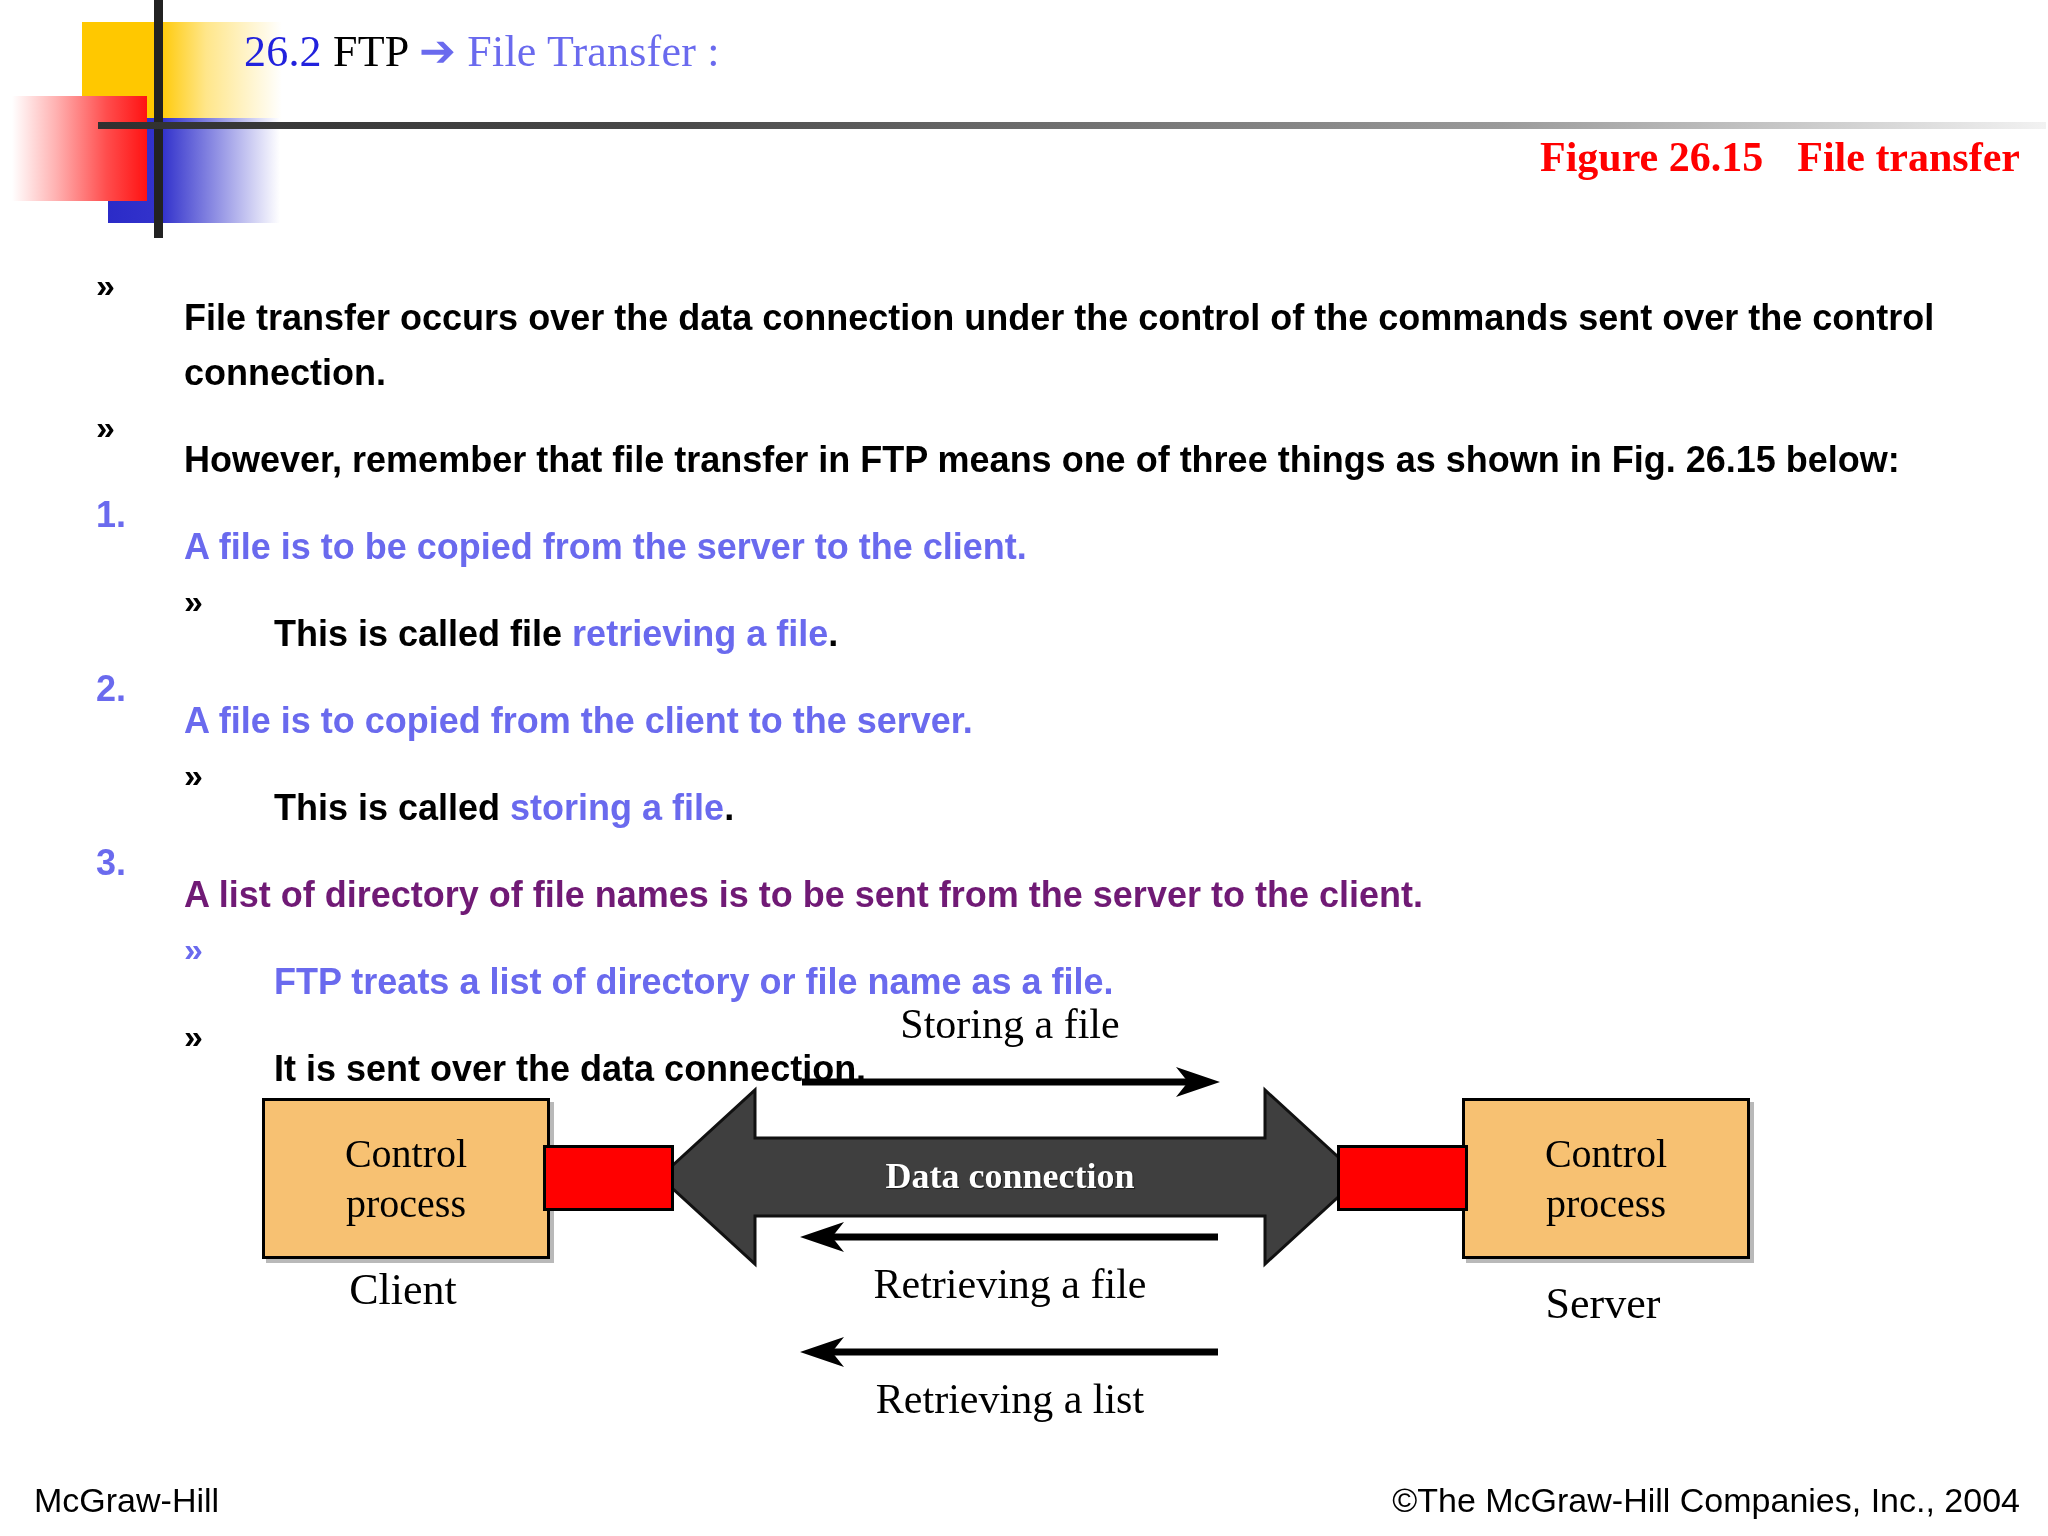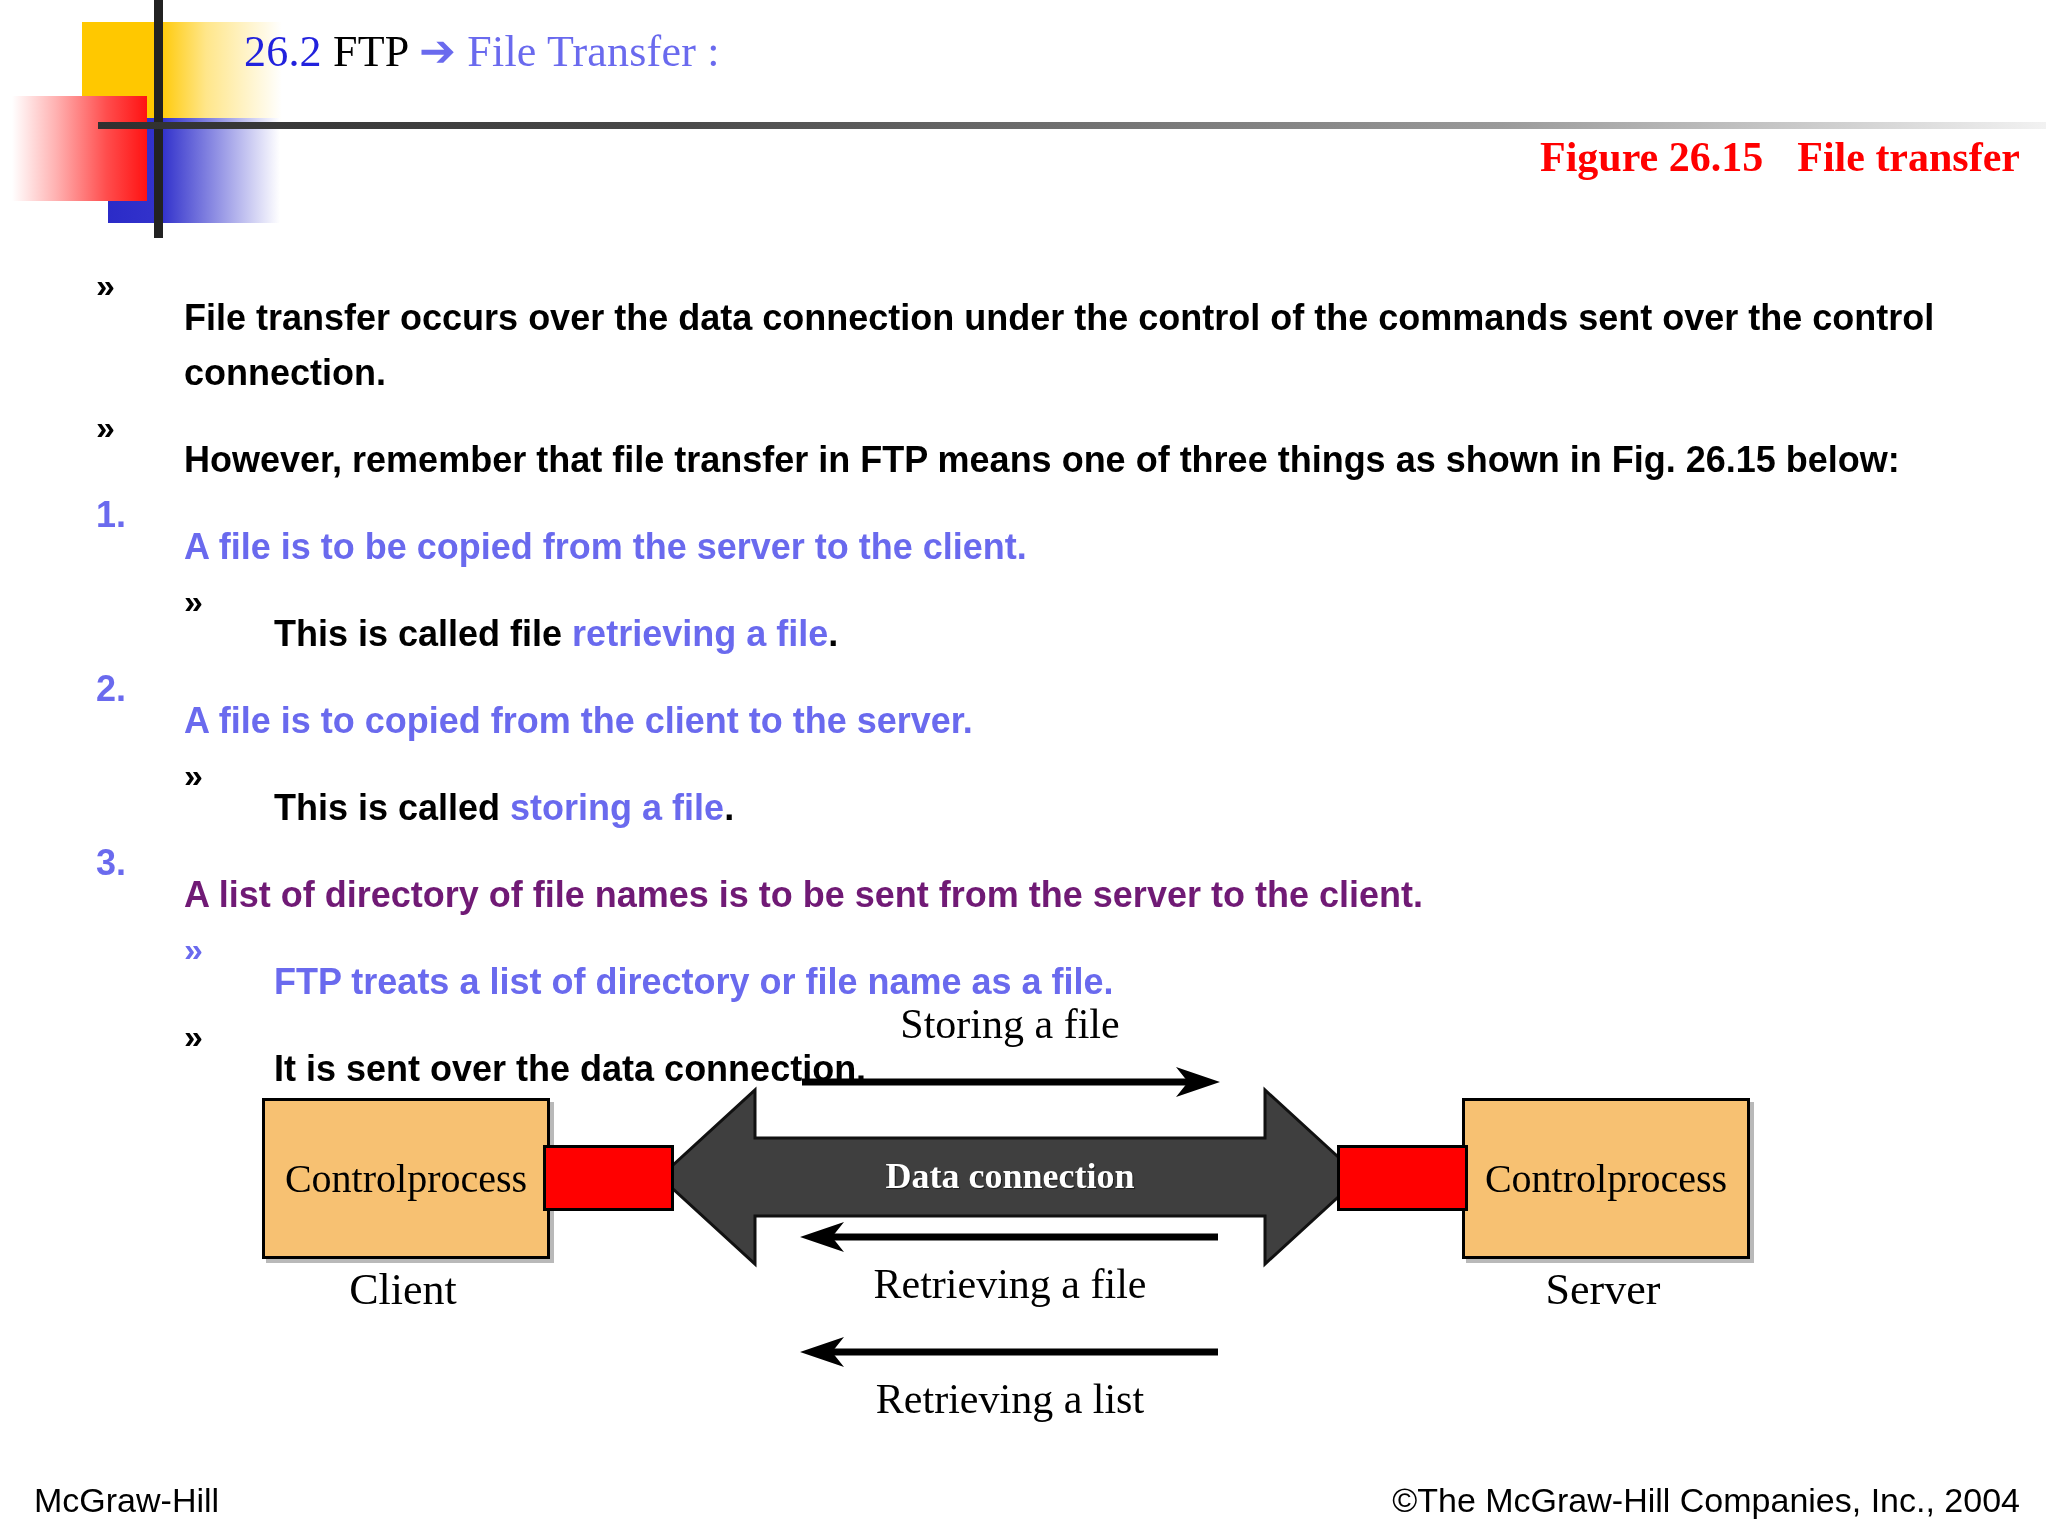--- a/index.html
+++ b/index.html
@@ -117,37 +117,38 @@
   .proc-box {
     position: absolute;
     width: 282px; height: 155px;
     background: #F7C172;
     border: 3px solid #000000;
     box-shadow: 4px 4px 0 #b9b9b9;
     font-family: "Liberation Serif", serif;
     font-size: 40px;
     color: #000000;
     display: flex;
+    flex-direction: column;
     align-items: center;
     justify-content: center;
     line-height: 50px;
   }
   #client-box { left: 262px; top: 88px; }
   #server-box { left: 1462px; top: 88px; }
 
   .proc-label {
     position: absolute;
     font-family: "Liberation Serif", serif;
     font-size: 44px;
     color: #000000;
     width: 282px;
     text-align: center;
   }
   #client-label { left: 262px; top: 254px; }
-  #server-label { left: 1462px; top: 254px; }
+  #server-label { left: 1462px; top: 268px; }
 
   .red-conn {
     position: absolute;
     width: 125px; height: 60px;
     background: #FF0000;
     border: 3px solid #000000;
     top: 135px;
   }
   #red-left  { left: 543px; }
   #red-right { left: 1337px; }

